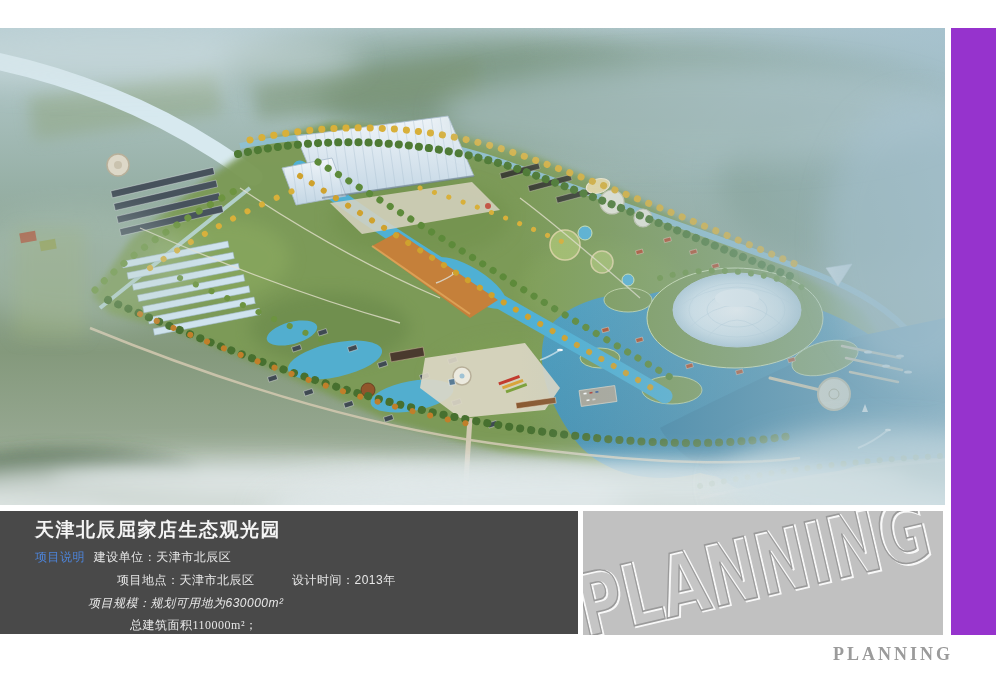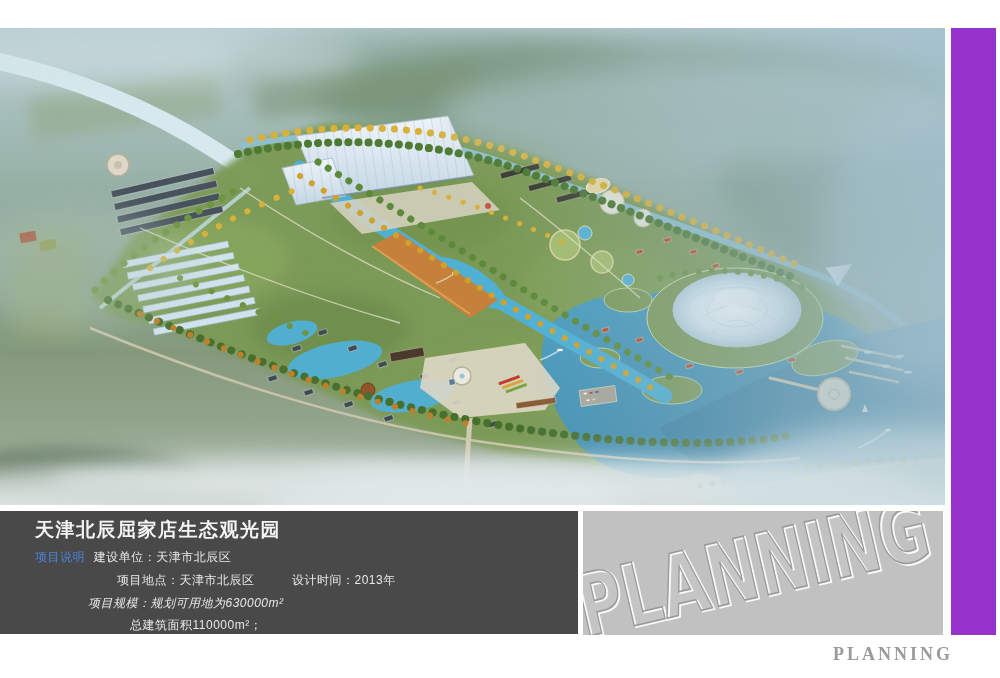--- a/index.html
+++ b/index.html
@@ -17,21 +17,21 @@
   
   .info-panel{position:absolute;left:0;top:511px;width:578px;height:123px;background:#494949;}
   .info-title{position:absolute;left:35px;top:6px;font-size:19px;font-weight:bold;color:#f4f4f4;letter-spacing:1.5px;}
   .info-row{position:absolute;font-size:12px;color:#e8e8e8;letter-spacing:.5px;white-space:nowrap;}
   .lbl{color:#4d84d9;font-weight:normal;}
   .r1{top:38px;left:35px;}
   .r1 .val{margin-left:5px;}
   .r2l{top:61px;left:88px;margin-left:29px;}
   .r2r{top:61px;left:292px;}
   .r3{top:84px;left:88px;font-style:italic;}
-  .r4{top:106px;left:130px;}
+  .r4{top:106px;left:130px;font-family:Liberation Serif, serif;}
 
   
   .wm-panel{position:absolute;left:583px;top:511px;width:360px;height:124px;background:#c1c1c1;overflow:hidden;}
   .wm-panel svg{display:block;}
 
   
   .footer-text{position:absolute;top:644px;right:47px;font-family:"Liberation Serif","DejaVu Serif",serif;
     font-weight:bold;font-size:18px;letter-spacing:3px;color:#9b9b9b;}
 </style>
 </head>

